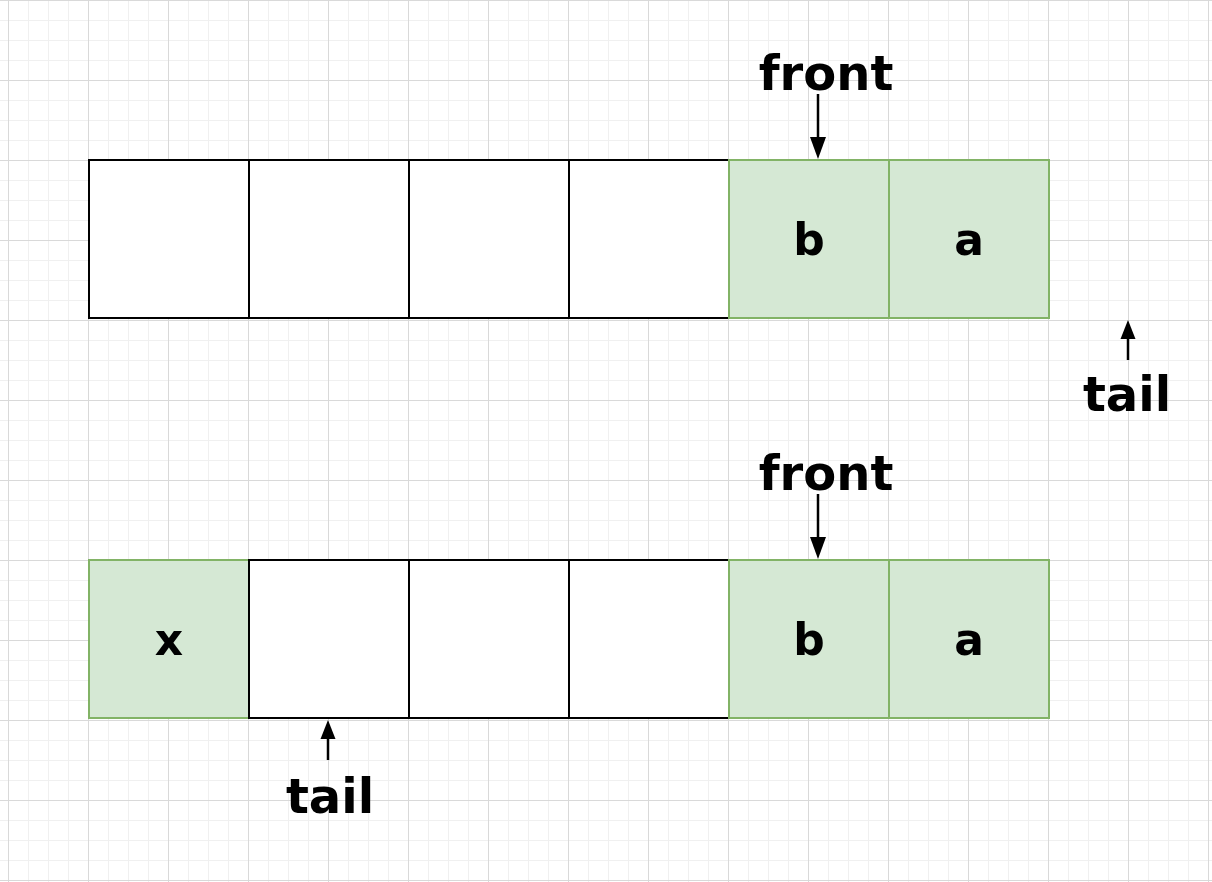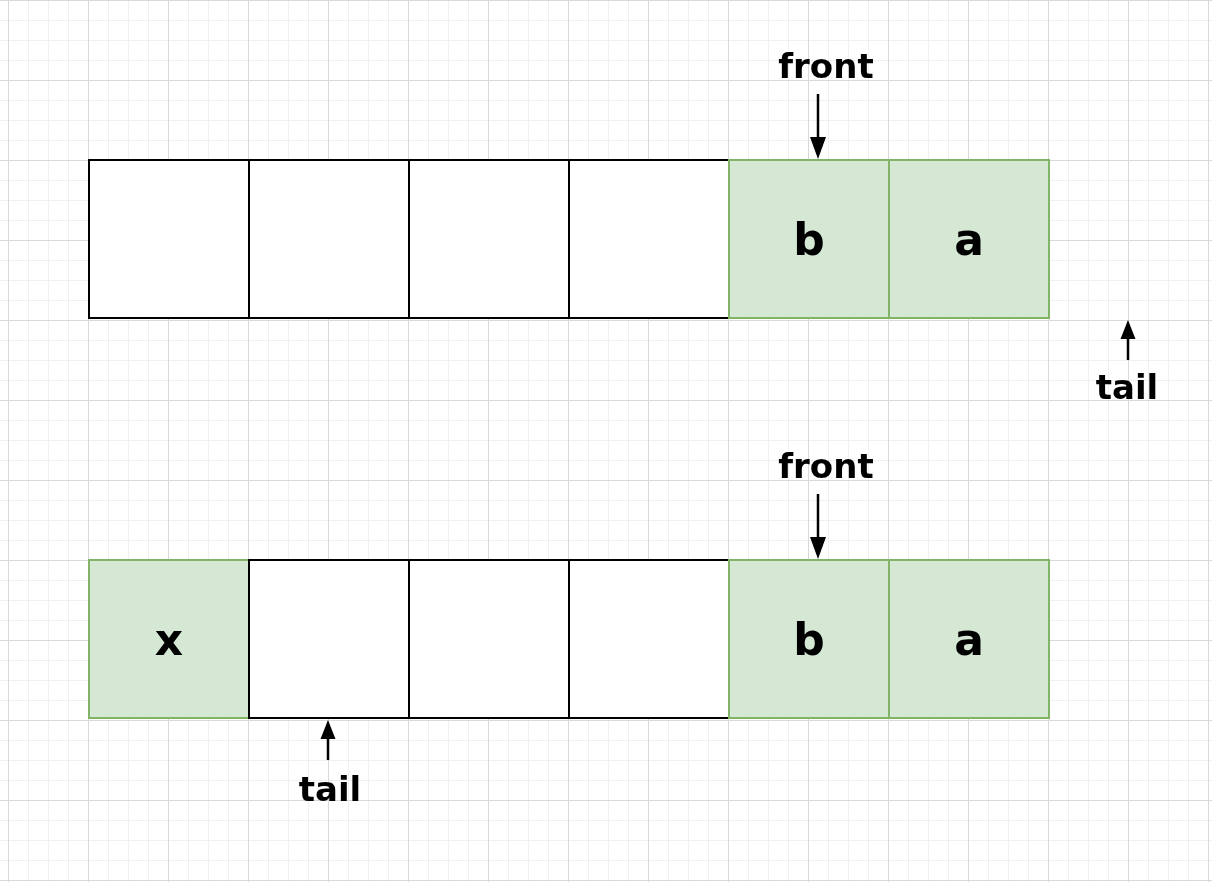--- a/index.html
+++ b/index.html
@@ -40,21 +40,21 @@
   .cell + .cell { margin-left: -2px; }
   .cell.occupied {
     border-color: #82b366;
     background: #d5e8d4;
   }
   #queue-state1 { left: 88px; top: 159px; }
   #queue-state2 { left: 88px; top: 559px; }
 
   .ptr-label {
     position: absolute;
-    font-size: 34px;
+    font-size: 48px;
     font-weight: bold;
     color: #000000;
     text-align: center;
     line-height: 1;
     white-space: nowrap;
   }
   .ptr-arrow { position: absolute; }
 
   #front1-label { left: 746px; top: 49px;  width: 160px; }
   #front1-arrow { left: 806px; top: 94px; }

